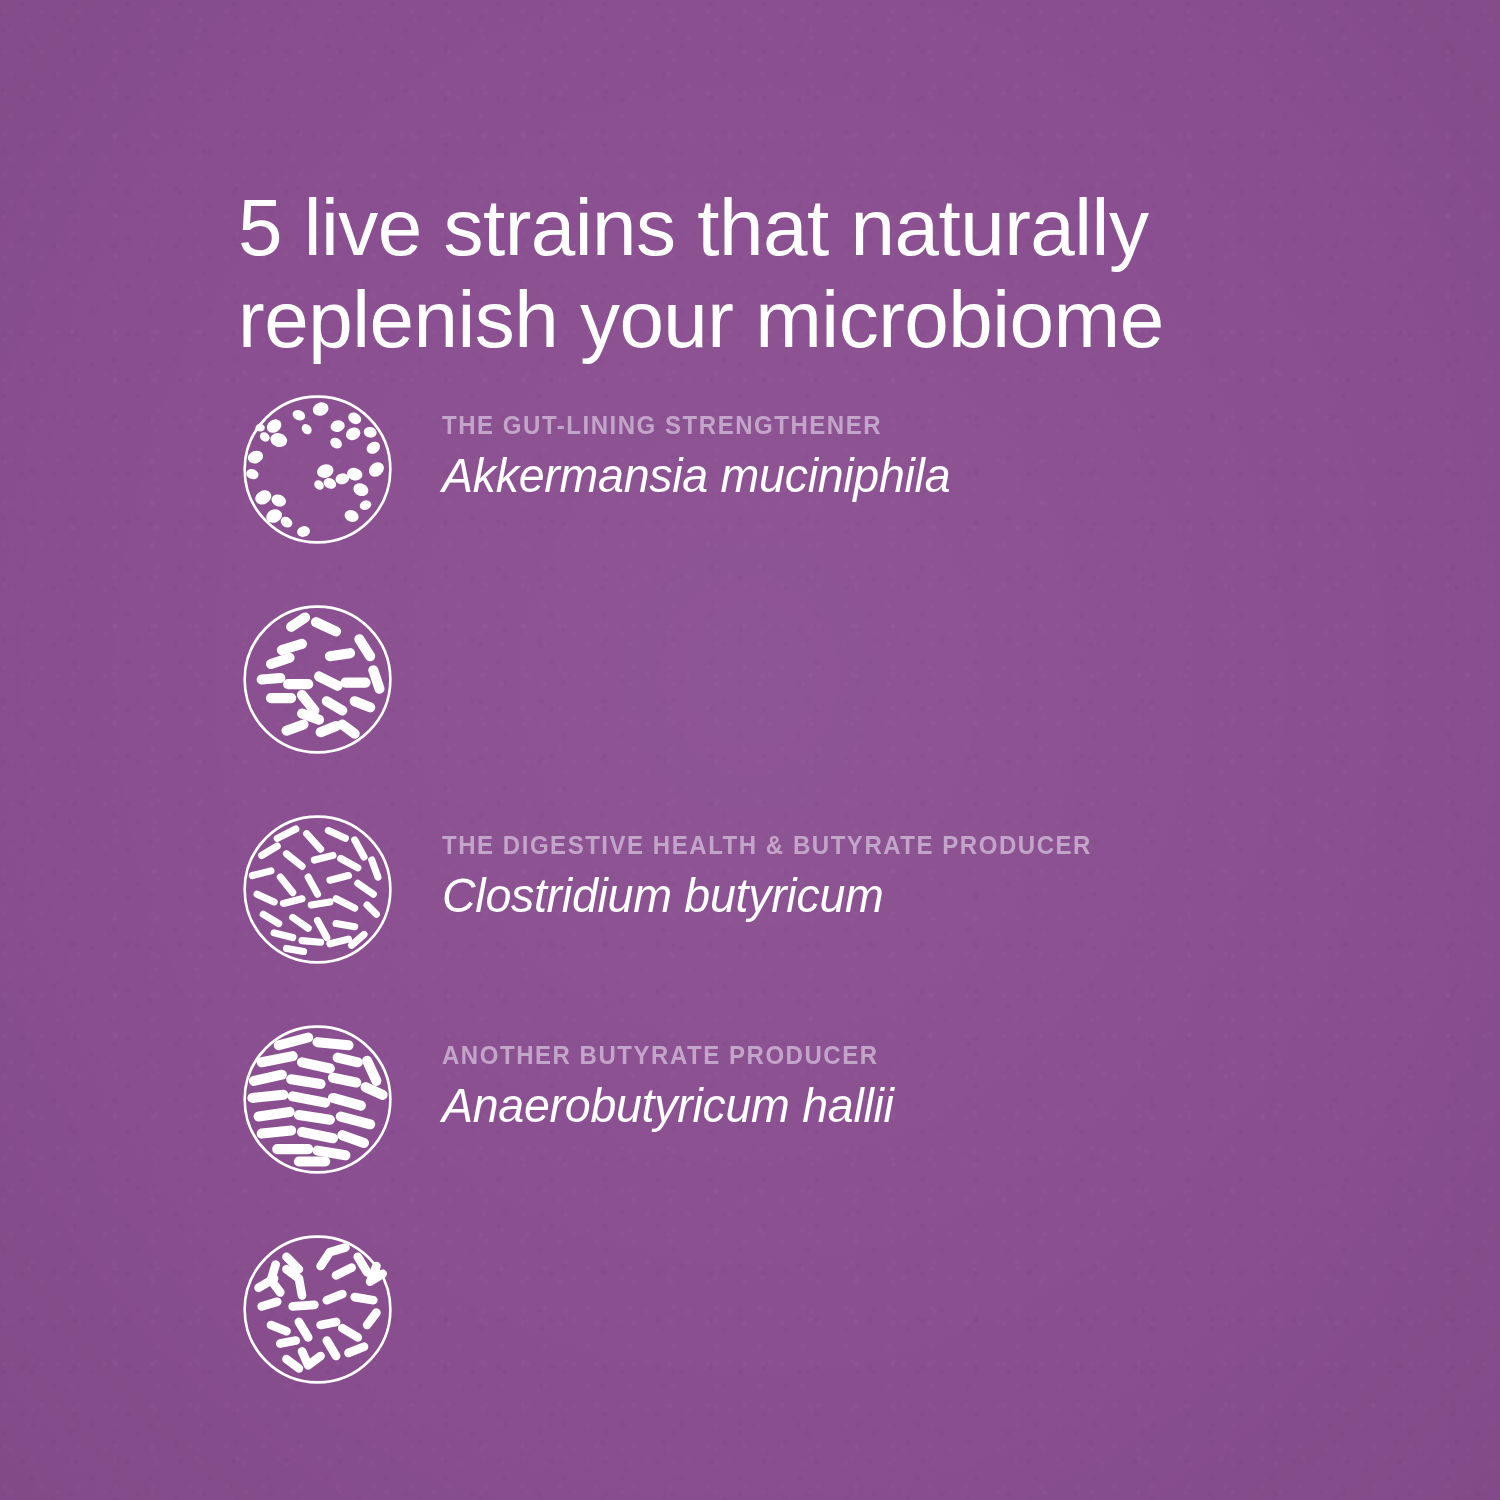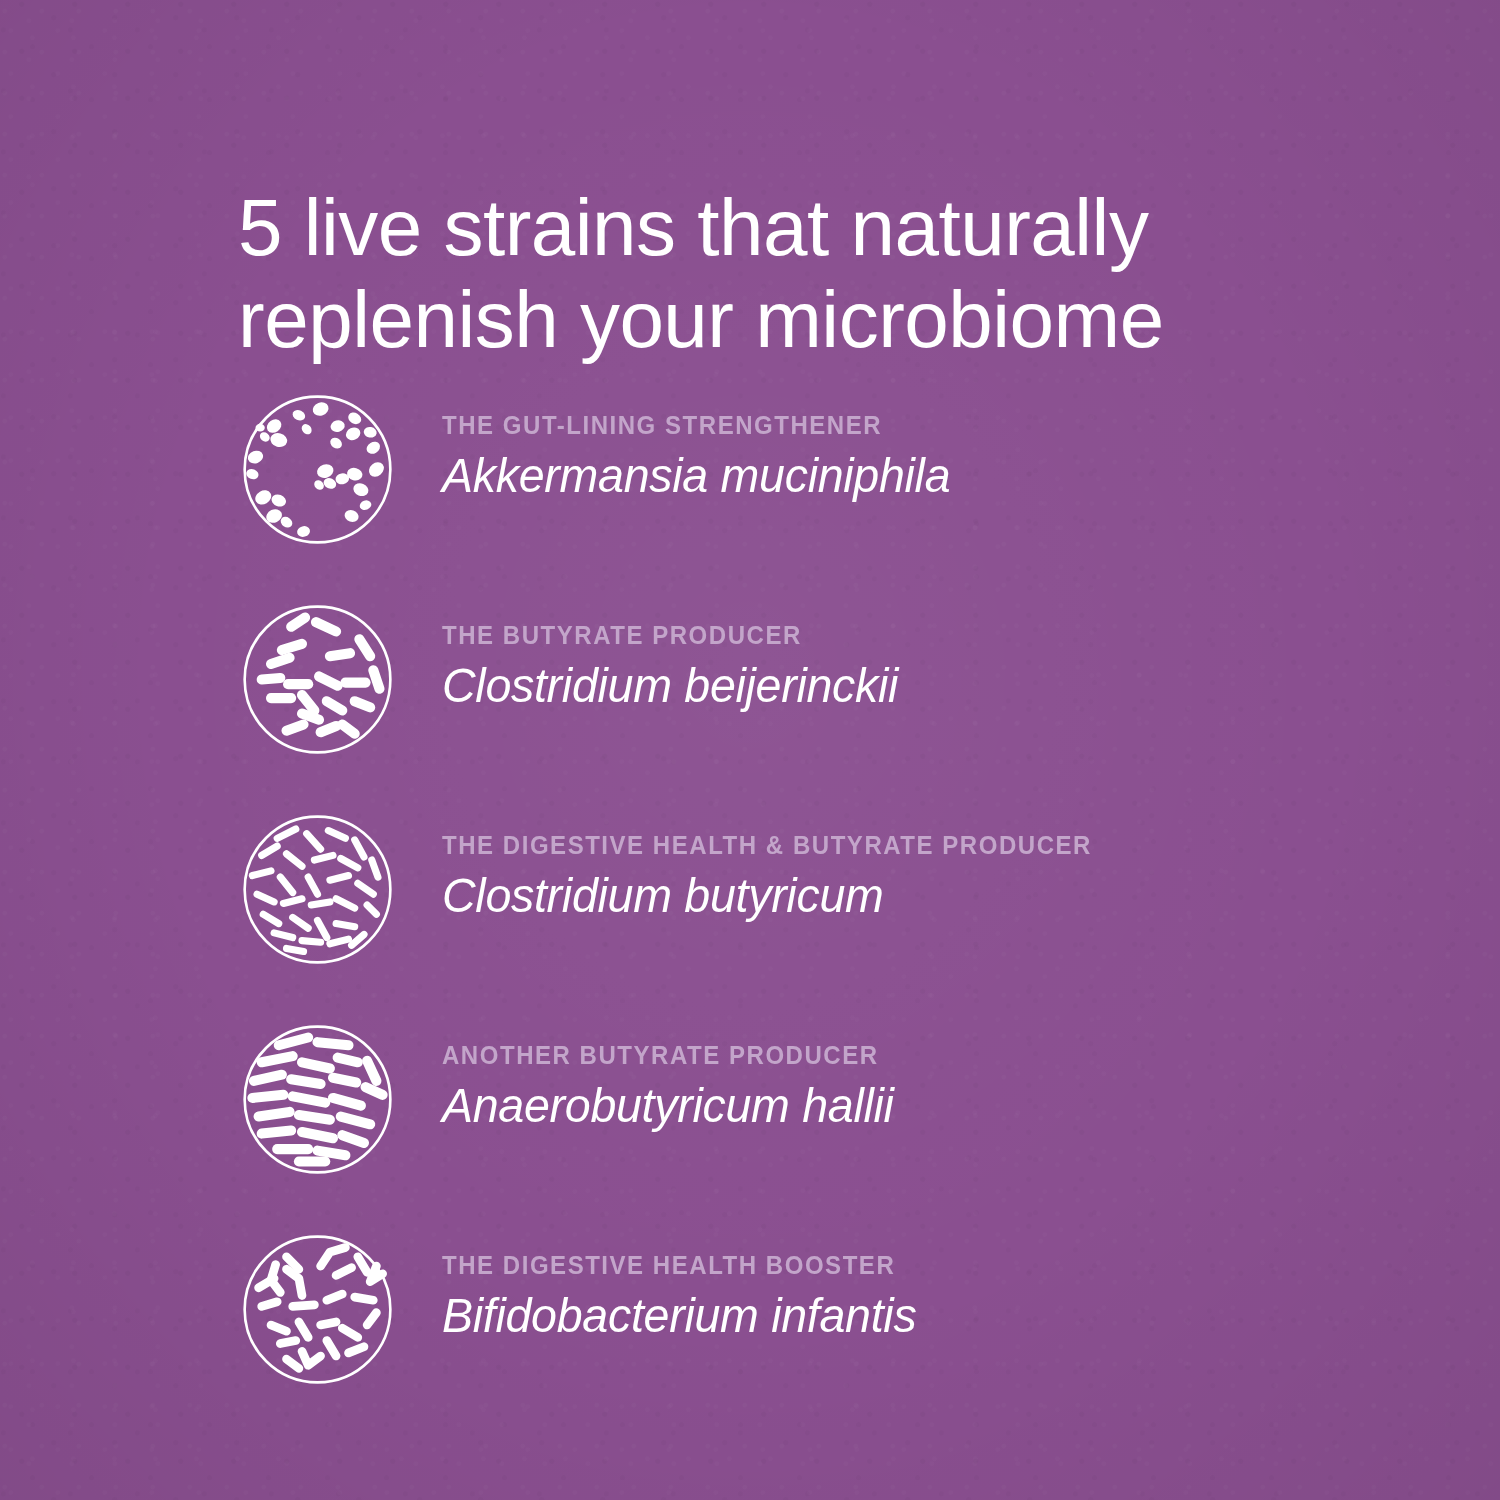--- a/index.html
+++ b/index.html
@@ -194,24 +194,20 @@
               <line x1="40" y1="60" x2="48" y2="70"></line>
               <line x1="56" y1="64" x2="66" y2="70"></line>
               <line x1="74" y1="64" x2="84" y2="68"></line>
               <line x1="40" y1="72" x2="51" y2="76"></line>
               <line x1="30" y1="83" x2="41" y2="79"></line>
               <line x1="52" y1="84" x2="62" y2="80"></line>
               <line x1="66" y1="79" x2="74" y2="85"></line>
             </g>
           </svg>
         </div>
-        <div class="strain-text">
-          <div class="strain-eyebrow">THE BUTYRATE PRODUCER</div>
-          <div class="strain-name">Clostridium beijerinckii</div>
-        </div>
       </div>
 
       <div class="strain-row">
         <div class="strain-icon">
           <svg viewBox="0 0 100 100">
             <circle cx="50" cy="50" r="47" fill="none" stroke="#ffffff" stroke-width="1.7"></circle>
             <g stroke="#ffffff" stroke-width="4.6" stroke-linecap="round" fill="none">
               <line x1="24" y1="17" x2="36" y2="11"></line>
               <line x1="43" y1="14" x2="52" y2="24"></line>
               <line x1="57" y1="12" x2="68" y2="17"></line>
@@ -310,21 +306,17 @@
               <line x1="38" y1="58" x2="44" y2="68"></line>
               <line x1="52" y1="60" x2="62" y2="58"></line>
               <line x1="66" y1="62" x2="76" y2="68"></line>
               <line x1="26" y1="72" x2="36" y2="70"></line>
               <line x1="56" y1="70" x2="62" y2="80"></line>
               <line x1="70" y1="78" x2="80" y2="74"></line>
               <line x1="30" y1="82" x2="38" y2="88"></line>
             </g>
           </svg>
         </div>
-        <div class="strain-text">
-          <div class="strain-eyebrow">THE DIGESTIVE HEALTH BOOSTER</div>
-          <div class="strain-name">Bifidobacterium infantis</div>
-        </div>
       </div>
 
     </div>
   </div>
 </div>
 
 </body></html>

